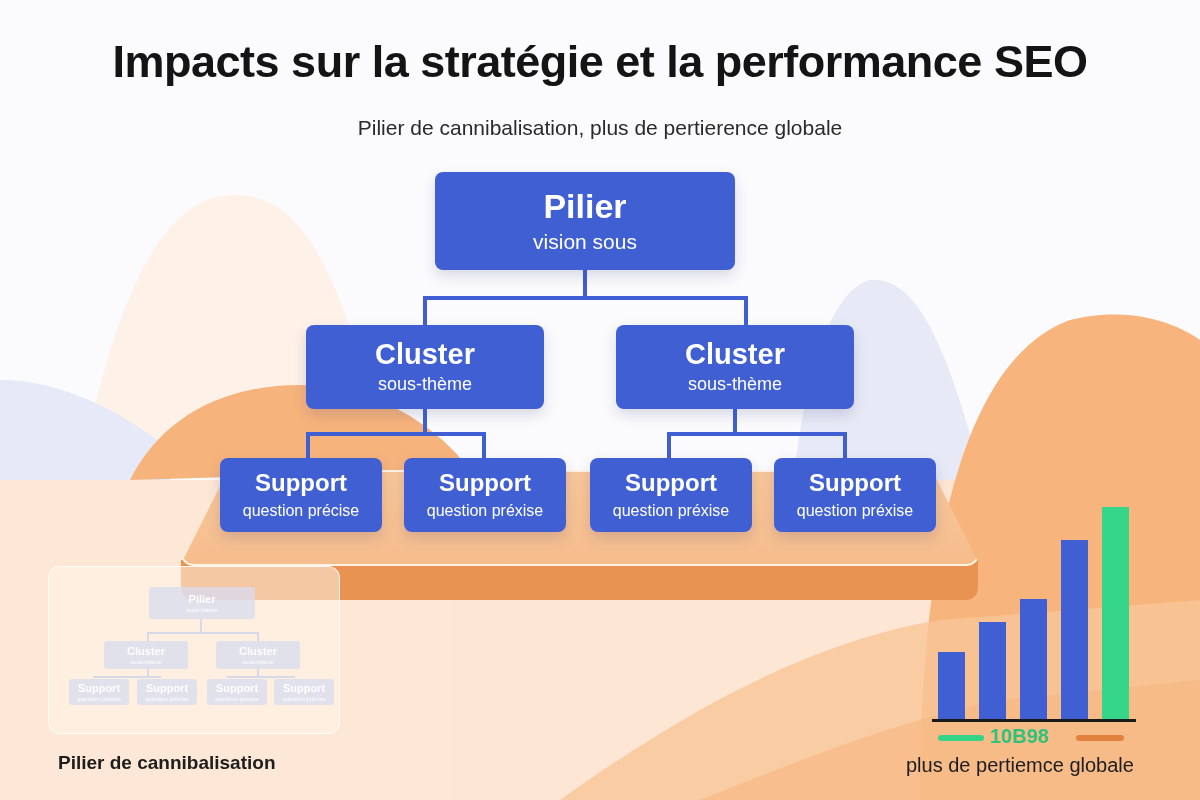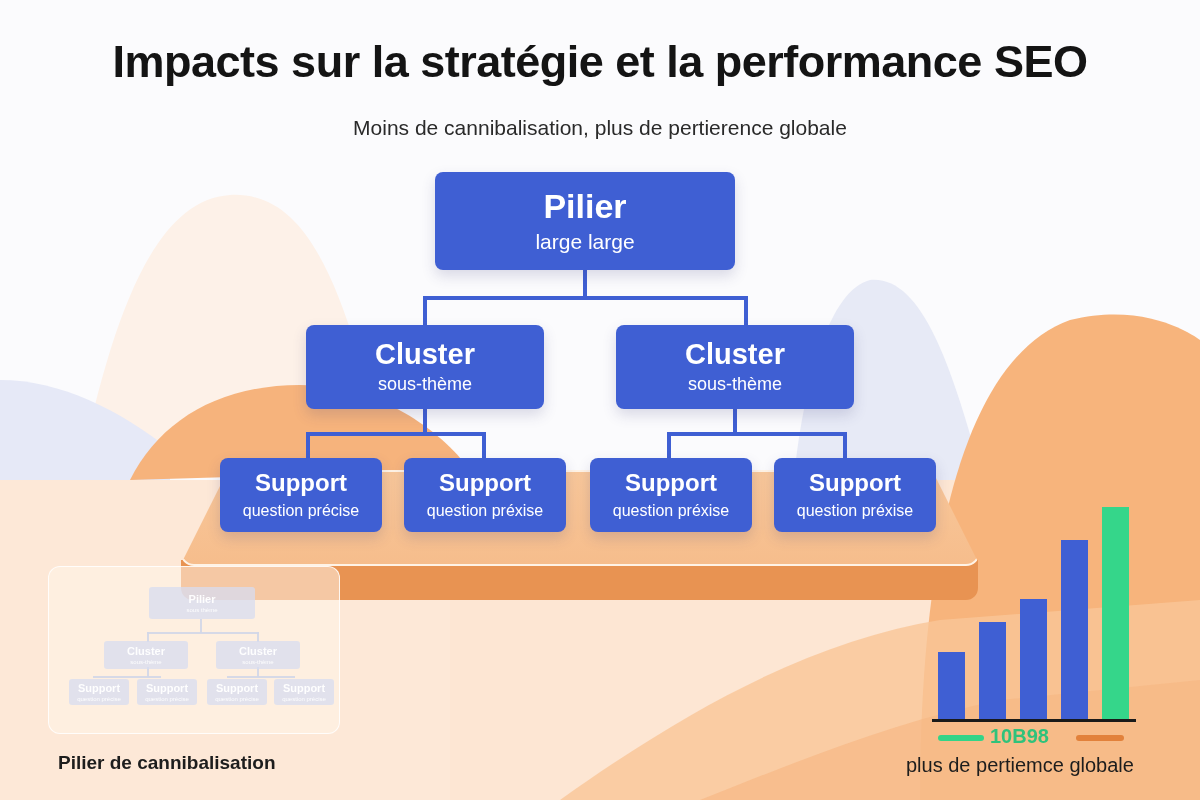--- a/index.html
+++ b/index.html
@@ -107,21 +107,21 @@
     <rect x="0" y="480" width="1200" height="320" fill="#fde6d3"></rect>
     <path d="M0,480 L450,480 L450,800 L0,800 Z" fill="#fde8d7"></path>
 
     <path d="M920,800 C920,560 960,360 1070,320 C1150,300 1200,340 1200,340 L1200,800 Z" fill="#f7b47c"></path>
     <path d="M560,800 C700,700 820,640 940,620 L1200,600 L1200,800 Z" fill="#f9c597" opacity="0.8"></path>
     <path d="M700,800 C800,760 900,720 1000,700 L1200,680 L1200,800 Z" fill="#f7b884" opacity="0.7"></path>
   </svg>
 </div>
 
 <div class="title">Impacts sur la stratégie et la performance SEO</div>
-<div class="subtitle">Moins de cannibalisation, plus de pertierence globale</div>
+<div class="subtitle">Pilier de cannibalisation, plus de pertierence globale</div>
 
 <div class="platform-side"></div>
 <div class="platform-top"></div>
 
 <div class="line" style="left:583px;top:270px;width:4px;height:30px;"></div>
 <div class="line" style="left:423px;top:296px;width:325px;height:4px;"></div>
 <div class="line" style="left:423px;top:296px;width:4px;height:30px;"></div>
 <div class="line" style="left:744px;top:296px;width:4px;height:30px;"></div>
 
 <div class="line" style="left:423px;top:409px;width:4px;height:25px;"></div>
@@ -129,21 +129,21 @@
 <div class="line" style="left:306px;top:432px;width:4px;height:27px;"></div>
 <div class="line" style="left:482px;top:432px;width:4px;height:27px;"></div>
 
 <div class="line" style="left:733px;top:409px;width:4px;height:25px;"></div>
 <div class="line" style="left:667px;top:432px;width:180px;height:4px;"></div>
 <div class="line" style="left:667px;top:432px;width:4px;height:27px;"></div>
 <div class="line" style="left:843px;top:432px;width:4px;height:27px;"></div>
 
 <div class="node pilier">
   <span class="nt">Pilier</span>
-  <span class="ns">large large</span>
+  <span class="ns">vision sous</span>
 </div>
 
 <div class="node cluster cl1">
   <span class="nt">Cluster</span>
   <span class="ns">sous-thème</span>
 </div>
 <div class="node cluster cl2">
   <span class="nt">Cluster</span>
   <span class="ns">sous-thème</span>
 </div>

